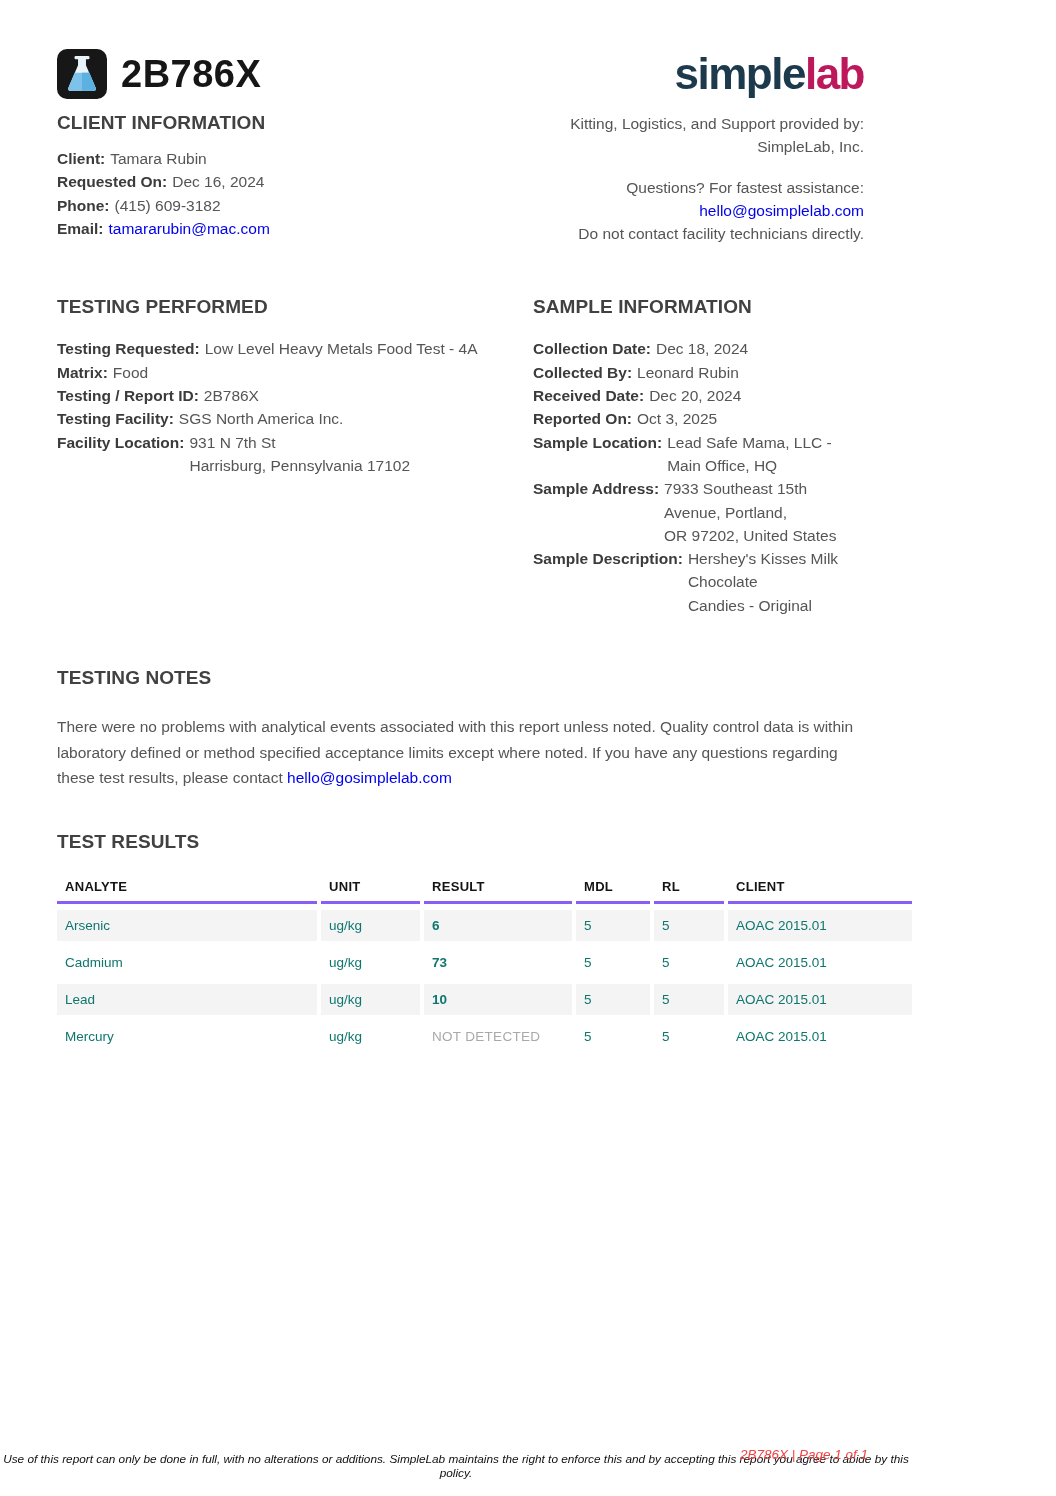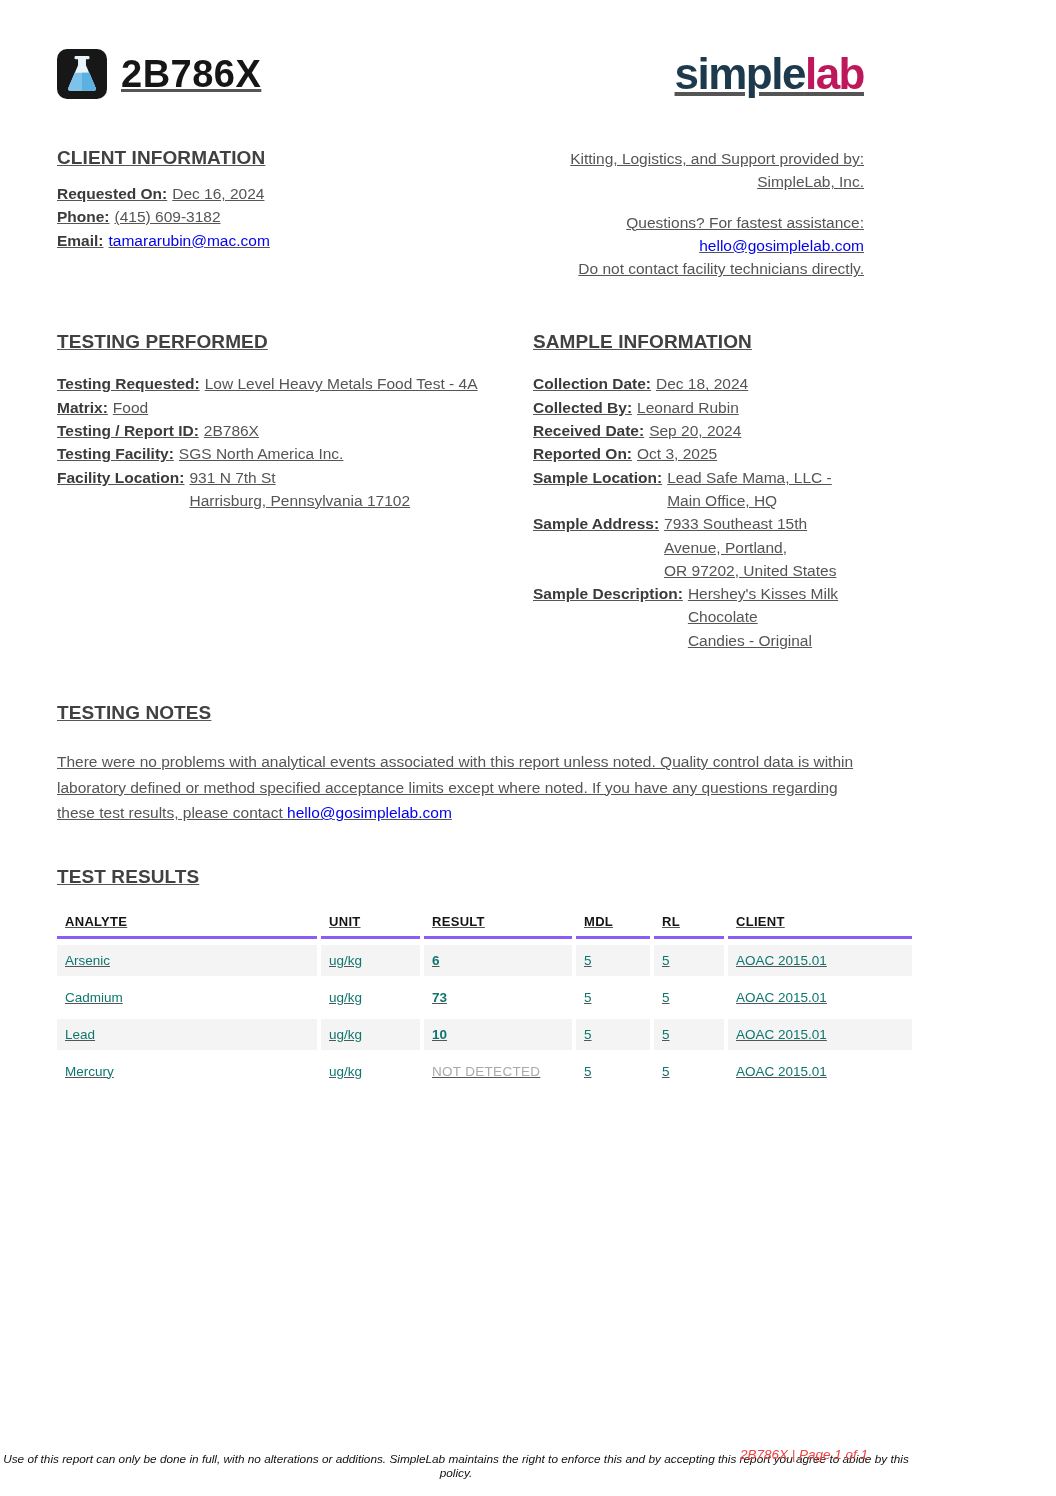--- a/index.html
+++ b/index.html
@@ -1,33 +1,33 @@
 <!DOCTYPE html>
 <html><head>
 <meta charset="utf-8">
 <style>
   * { margin:0; padding:0; box-sizing:border-box; }
   html,body { background:#ffffff; }
   body { width:1056px; height:1496px; font-family:"Liberation Sans","DejaVu Sans",sans-serif; color:#555555; }
-  .page { position:relative; width:912px; height:1496px; background:#fff; padding:49px 48px 0 57px; overflow:hidden;text-decoration:underline; }
+  .page { position:relative; width:912px; height:1496px; background:#fff; padding:49px 48px 0 57px; overflow:hidden; }
 
   
   .header { display:flex; justify-content:space-between; align-items:flex-start; }
   .brand-left { display:flex; align-items:center; }
   .logo-badge { width:50px; height:50px; background:#171717; border-radius:10px; flex:none;
                 display:flex; align-items:center; justify-content:center; }
   .logo-badge svg { width:44px; height:44px; display:block; }
   .report-id { font-size:38px; font-weight:bold; color:#161616; margin-left:14px; letter-spacing:.5px; }
   .lab-logo { font-size:44px; font-weight:bold; letter-spacing:-1.5px; line-height:50px; }
   .lab-dark { color:#1d3a4d; }
   .lab-light { color:#be185d; }
 
   
   .row { display:flex; align-items:flex-start; }
-  .row1 { margin-top:48px; }
+  .row1 { margin-top:13px; }
   .row2 { margin-top:51px; }
   .col-l { width:476px; flex:none; }
   .col-r { flex:1; }
   .contact { text-align:right; font-size:15.5px; line-height:23.3px; color:#555; }
   .contact .provider { margin-bottom:17px; }
   .section-title { font-size:19px; font-weight:bold; color:#414141; letter-spacing:.1px; }
 
   .fields { margin-top:13px; }
   .row2 .fields { margin-top:19px; }
   .field { display:flex; font-size:15.5px; line-height:23.3px; }
@@ -76,20 +76,24 @@
       <div class="report-id">2B786X</div>
     </div>
     <div class="lab-logo"><span class="lab-dark">simple</span><span class="lab-light">lab</span></div>
   </div>
 
   <div class="row row1">
     <section class="col-l">
       <h2 class="section-title">CLIENT INFORMATION</h2>
       <div class="fields">
 
+          <div class="field">
+            <span class="field-label">Client:</span>
+            <span class="field-value">Tamara Rubin</span>
+          </div>
 
           <div class="field">
             <span class="field-label">Requested On:</span>
             <span class="field-value">Dec 16, 2024</span>
           </div>
 
           <div class="field">
             <span class="field-label">Phone:</span>
             <span class="field-value">(415) 609-3182</span>
           </div>
@@ -149,21 +153,21 @@
             <span class="field-value">Dec 18, 2024</span>
           </div>
 
           <div class="field">
             <span class="field-label">Collected By:</span>
             <span class="field-value">Leonard Rubin</span>
           </div>
 
           <div class="field">
             <span class="field-label">Received Date:</span>
-            <span class="field-value">Sep 20, 2024</span>
+            <span class="field-value">Dec 20, 2024</span>
           </div>
 
           <div class="field">
             <span class="field-label">Reported On:</span>
             <span class="field-value">Oct 3, 2025</span>
           </div>
 
           <div class="field">
             <span class="field-label">Sample Location:</span>
             <span class="field-value">Lead Safe Mama, LLC - Main Office, HQ</span>

